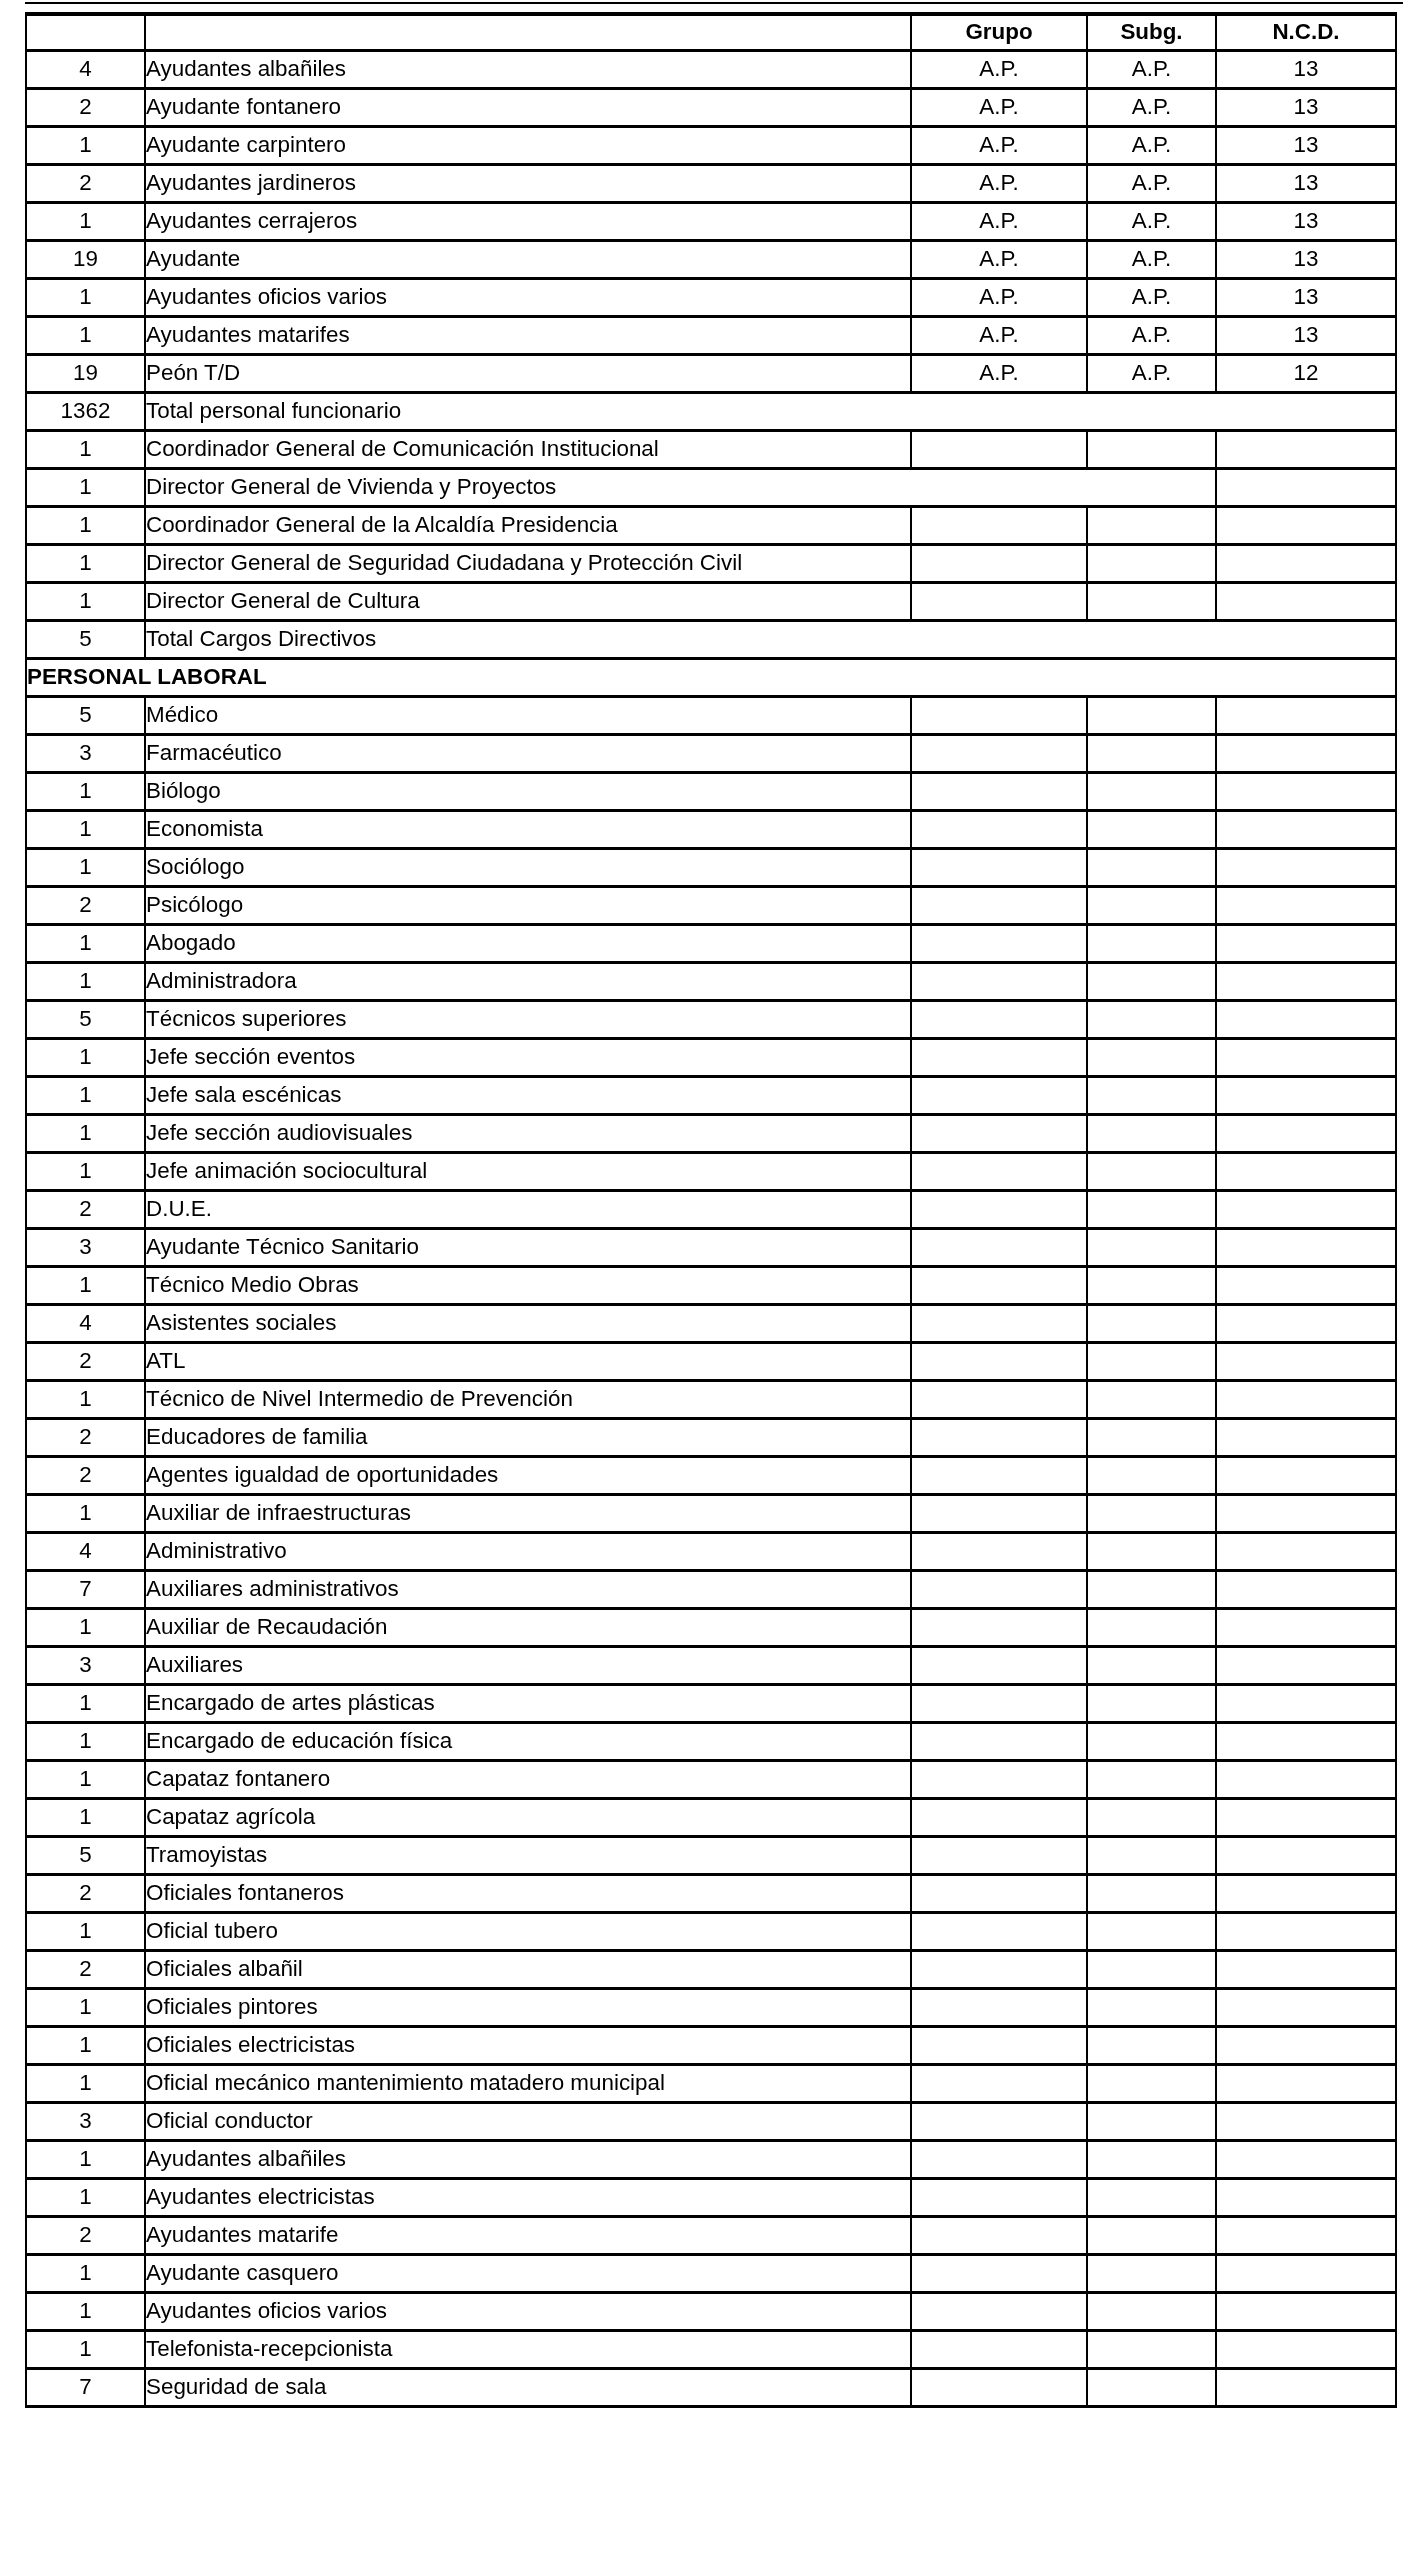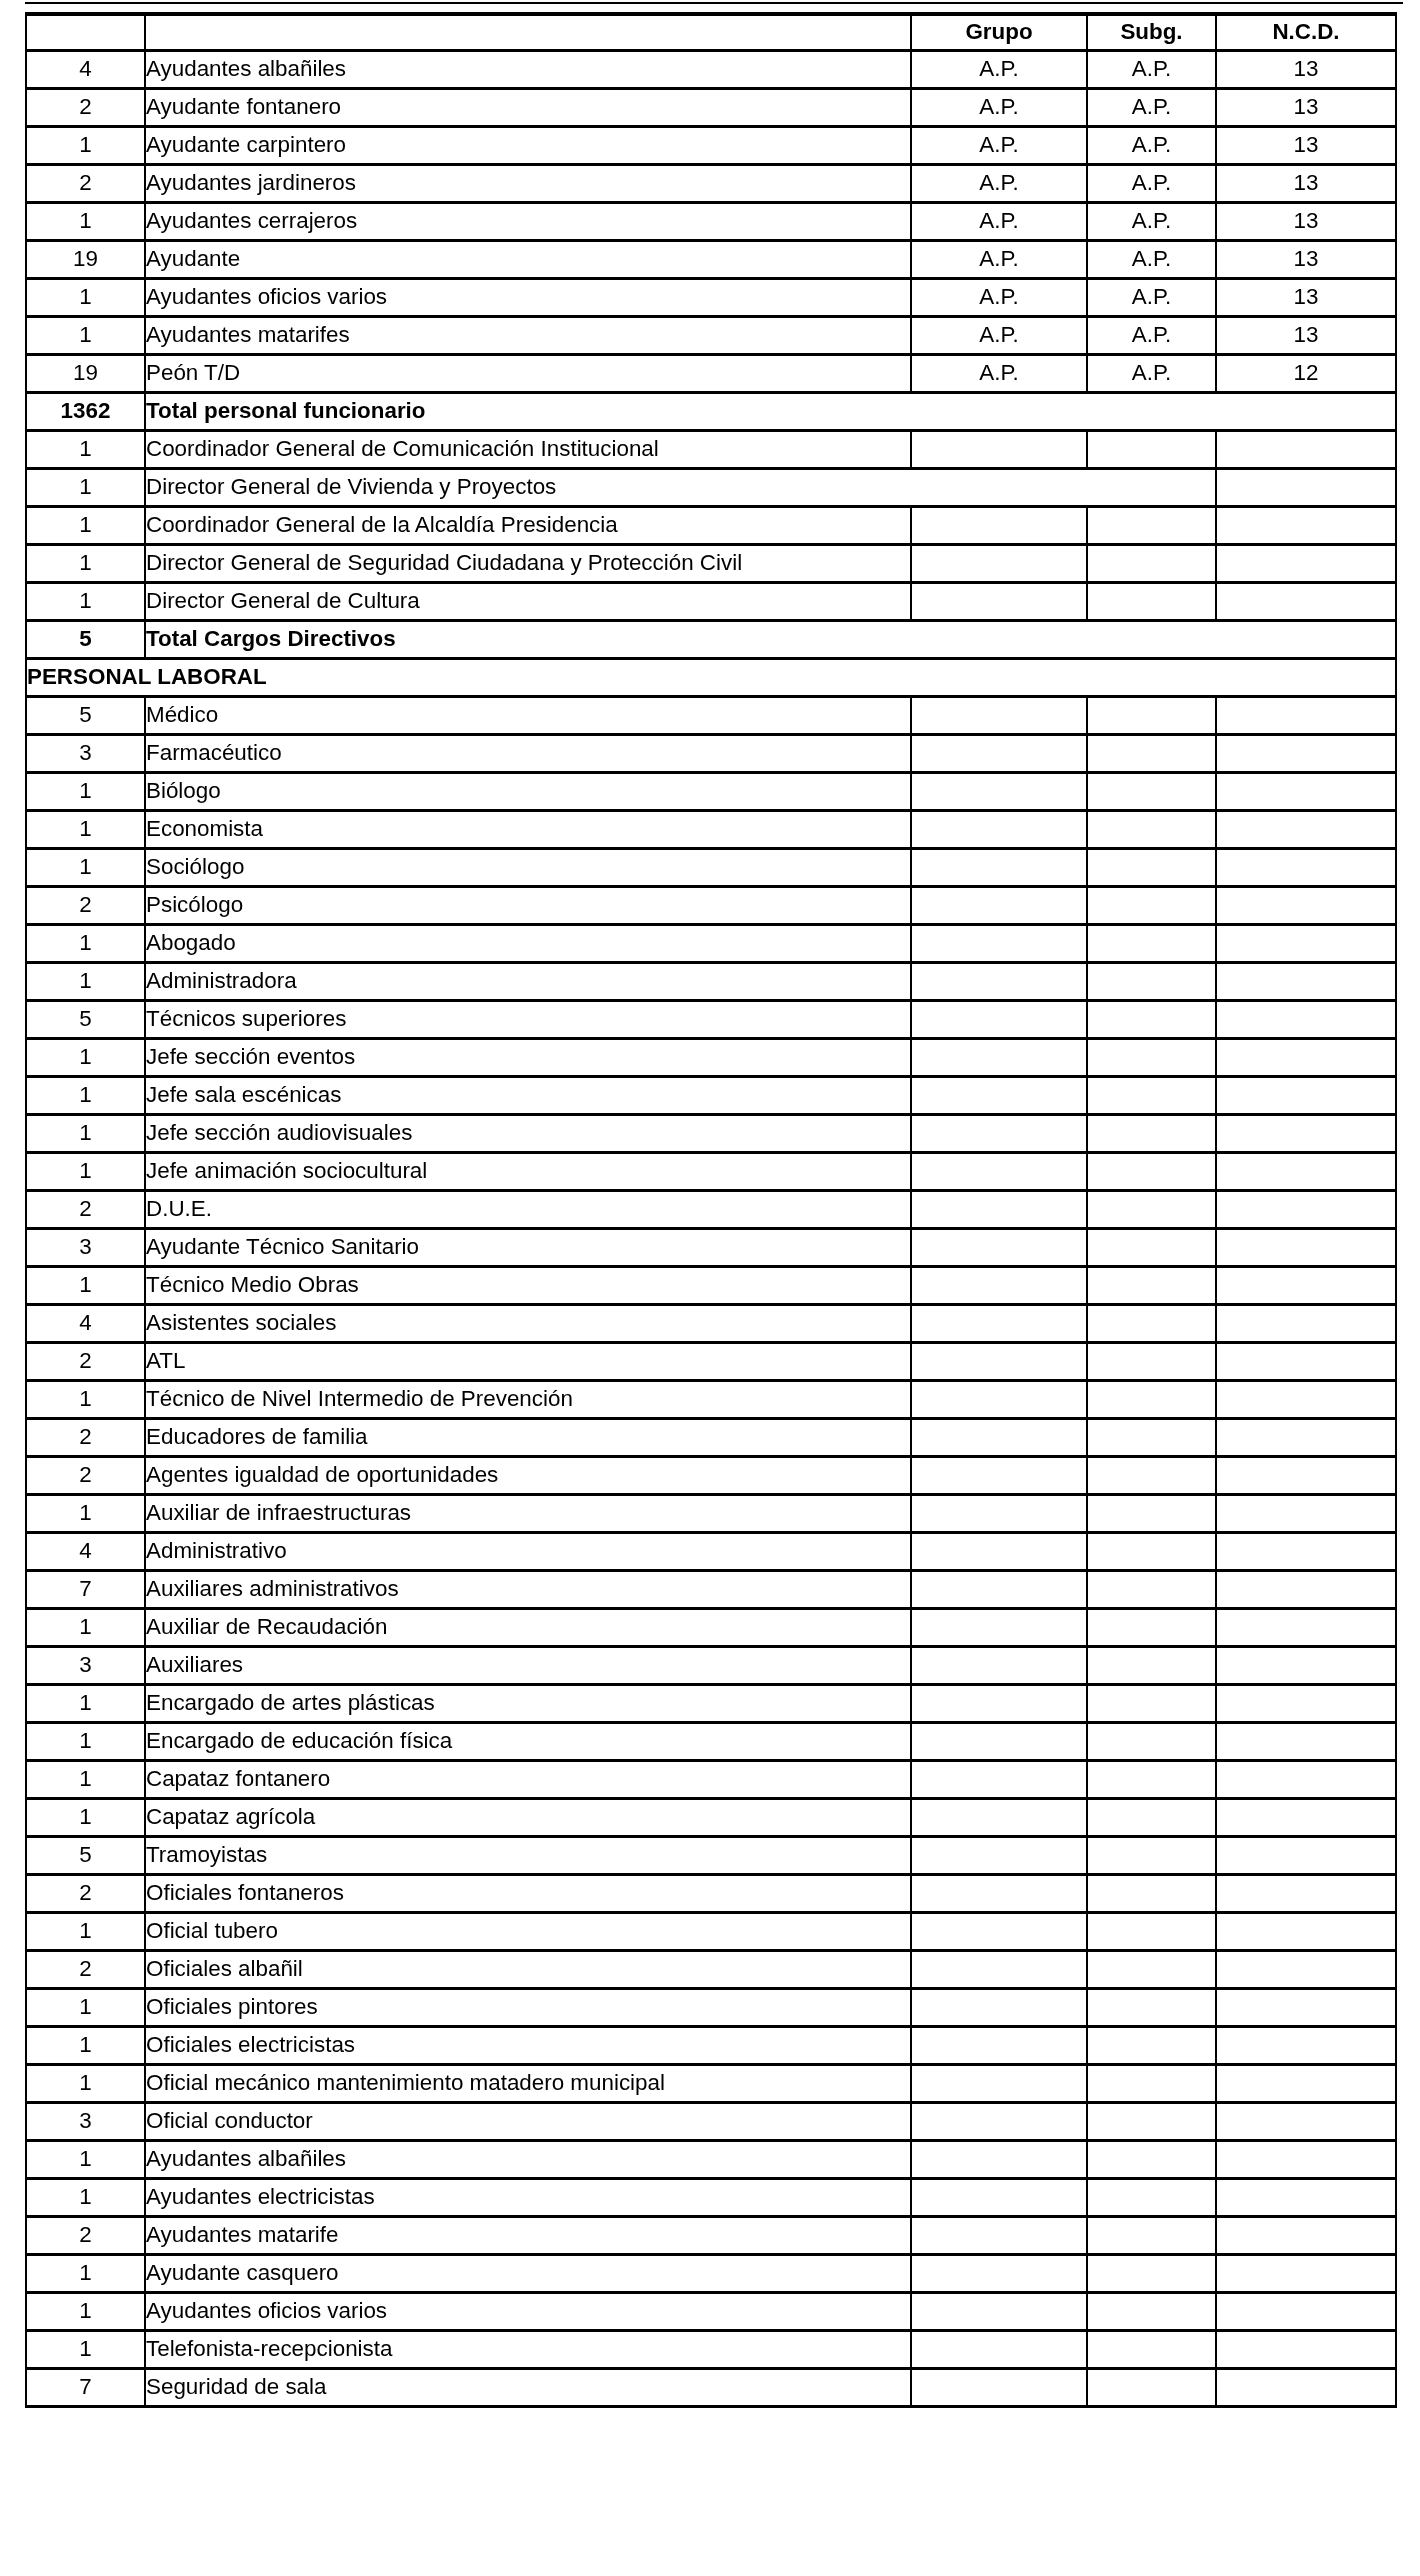--- a/index.html
+++ b/index.html
@@ -19,21 +19,21 @@
     height:35px;padding:0;font-size:22.4px;line-height:1.1;
     vertical-align:middle;overflow:hidden;white-space:nowrap;
     background:#fff;
   }
   table.staff thead td{
     border-top-width:4.5px;height:33px;font-weight:bold;text-align:center;
   }
   td.c{text-align:center;}
   td.d{text-align:left;padding-left:10.8px;}
   td.v{text-align:center;}
-  tr.bold td{font-weight:bold;}
+  tr.bold td{font-weight:normal;}
   td.section-left{text-align:left;font-weight:bold;padding-left:9px;}
   td.section-center{text-align:left;font-weight:bold;height:54px;}
   td.overhang{position:relative;}
   td.overhang::after{
     content:"";position:absolute;top:-3.6px;right:-10px;width:7.2px;
     height:calc(100% + 7.2px);background:#fff;
     border-top:3.6px solid #000;border-bottom:3.6px solid #000;border-right:2.7px solid #000;
   }
 </style>
 </head>

